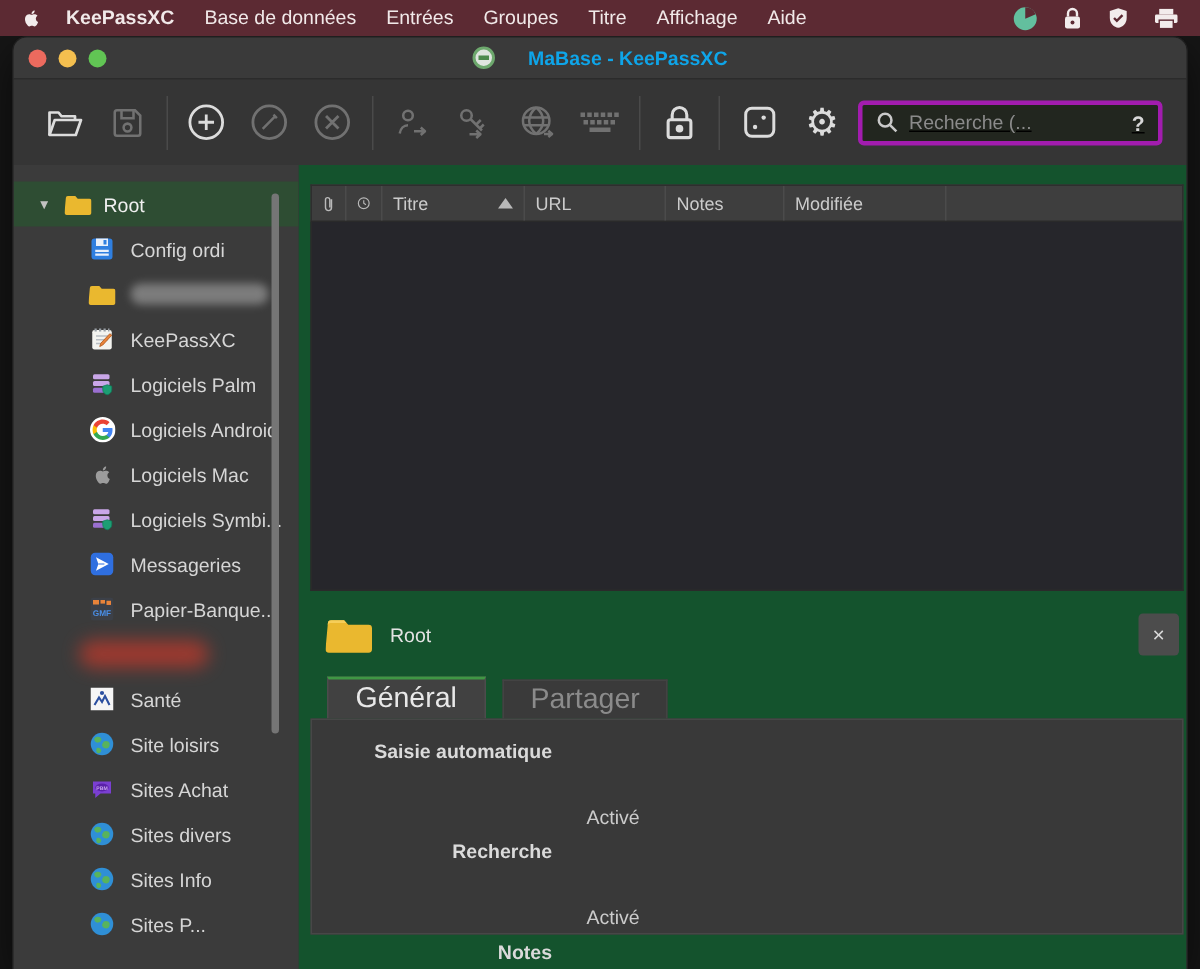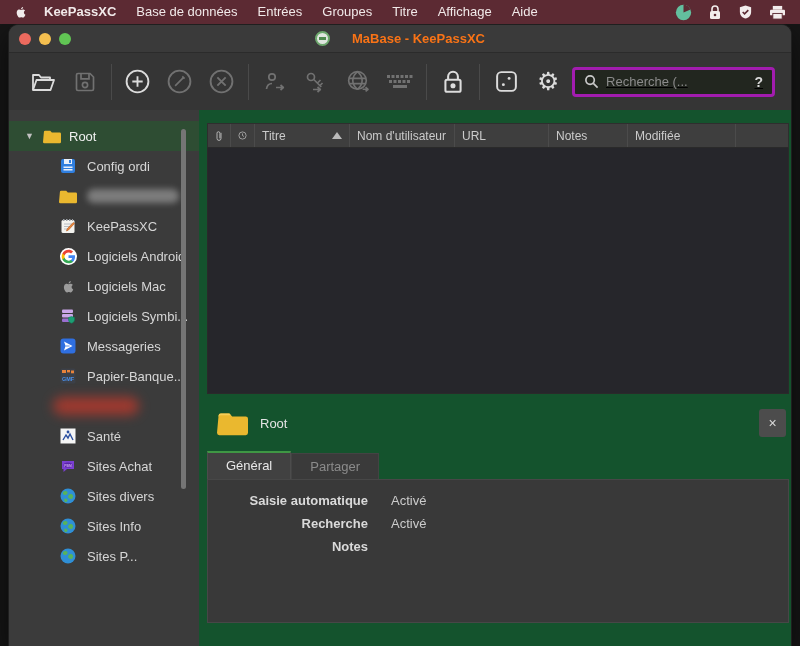--- a/index.html
+++ b/index.html
@@ -21,21 +21,21 @@
   
   .window { position:absolute; left:8px; top:24px; width:784px; height:622px;
     background:#373737; border-radius:10px 10px 0 0; overflow:hidden;
     box-shadow:0 10px 30px rgba(0,0,0,.6); border:1px solid #1f1f1f; border-bottom:none; }
   .titlebar { height:28px; background:#3a3a3a; border-bottom:1px solid #2b2b2b;
     display:flex; align-items:center; position:relative; }
   .traffic { position:absolute; left:10px; top:8px; display:flex; gap:8px; }
   .tl { width:12px; height:12px; border-radius:50%; }
   .tl.red{background:#ec6a5e}.tl.yellow{background:#f4bf4f}.tl.green{background:#61c554}
   .win-title { margin:0 auto; display:flex; align-items:center; gap:22px;
-    color:#f97316; font-weight:bold; font-size:13px; }
+    color:#0ea5e9; font-weight:bold; font-size:13px; }
   .app-badge { width:15px; height:15px; border-radius:50%; background:#dfe5df;
     border:2px solid #6da86d; display:inline-block; position:relative; }
   .app-badge::after{content:"";position:absolute;left:2px;top:4px;width:7px;height:3px;background:#4e8a4e;}
   
   .toolbar { height:57px; display:flex; align-items:center; padding:0 16px;
     background:#353535; }
   .ti { width:36px; height:40px; display:flex; align-items:center; justify-content:center;
     color:#dcdcdc; margin-right:6px; }
   .ti.dim { color:#717171; }
   .tsep { width:1px; height:36px; background:#4a4a4a; margin:0 8px 0 2px; }
@@ -70,29 +70,29 @@
     border-right:5px solid transparent; border-bottom:7px solid #b9b9b9; }
   .tbody { height:246px; background:#26262b; border:1px solid #2a2a2a; border-top:none; }
   
   .dspacer { height:7px; }
   .dheader { height:45px; display:flex; align-items:center; position:relative; padding-left:10px; }
   .dheader .dtitle { margin-left:12px; font-size:13px; color:#e3e3e3; }
   .close-btn { position:absolute; right:3px; top:8px; width:27px; height:28px;
     background:#4c4c4c; border-radius:3px; color:#d9d9d9; font-size:14px;
     display:flex; align-items:center; justify-content:center; }
   .tabs { height:28px; display:flex; margin-top:5px; align-items:flex-end; }
-  .tab { height:28px; line-height:25px; padding:0 18px; font-size:13px; }
+  .tab { height:28px; line-height:25px; padding:0 18px; font-size:19px;margin-left:11px; }
   .tab.active { background:#414141; color:#e8e8e8; border:1px solid #4c4c4c; border-bottom:none;
     border-top:2px solid #3f9744; }
   .tab.inactive { color:#8b8b8b; background:#3a3a3a; border:1px solid #434343; border-bottom:none; height:26px;text-align:right; }
   .tab-panel { height:144px; border:1px solid #474747; background:#393939; padding-top:13px; position:relative; }
   .frow { display:grid; grid-template-columns:160px 1fr; column-gap:23px; margin-bottom:7px;
     font-size:13px; line-height:16px; }
   .flabel { text-align:right; font-weight:bold; color:#dadada; }
-  .fvalue { color:#cccccc; }
+  .fvalue { color:#cccccc;margin-top:44px; }
   .notes-val { position:relative; }
   .notes-line { margin-bottom:1px; }
   .notes-redact { position:absolute; left:107px; top:17px; width:277px; height:17px;
     background:#767676; filter:blur(1.5px); opacity:.85; }
   svg { display:block; }
 </style>
 </head>
 <body>
 
 <div class="menubar">
@@ -298,20 +298,31 @@
           <svg width="16" height="16" viewBox="0 0 16 16">
               <rect x="1.5" y="2" width="13" height="13" rx="1.5" fill="#f3f3ef"></rect>
               <path d="M3 2h10" stroke="#9aa0a6" stroke-width="2" stroke-dasharray="1.5 1.5"></path>
               <path d="M4 6h8M4 8.5h8M4 11h5" stroke="#b9bec4" stroke-width="1"></path>
               <path d="M14.5 5.5L8.5 12l-2 1 .7-2.2 6-6.3z" fill="#e8833a" stroke="#b65c1e" stroke-width=".6"></path>
             </svg>
         </span>
         <span>KeePassXC</span>
       </div>
 
+      <div class="tree-row">
+        <span class="s-ic">
+          <svg width="16" height="16" viewBox="0 0 16 16">
+              <rect x="2" y="1.5" width="11" height="3.4" rx="1" fill="#c9a6e8"></rect>
+              <rect x="2" y="6" width="11" height="3.4" rx="1" fill="#c9a6e8"></rect>
+              <rect x="2" y="10.5" width="11" height="3.4" rx="1" fill="#9a6fd0"></rect>
+              <path d="M11.5 8.5l3 1v2.3c0 1.8-1.4 3-3 3.4-1.6-.4-3-1.6-3-3.4V9.5z" fill="#1d9e74" stroke="#0f7d59" stroke-width=".5"></path>
+            </svg>
+        </span>
+        <span>Logiciels Palm</span>
+      </div>
 
       <div class="tree-row">
         <span class="s-ic">
           <svg width="17" height="17" viewBox="0 0 24 24">
               <circle cx="12" cy="12" r="12" fill="#fff"></circle>
               <g transform="translate(2.4 2.4) scale(0.8)">
                 <path fill="#4285F4" d="M23.5 12.3c0-.8-.1-1.6-.2-2.3H12v4.5h6.5c-.3 1.5-1.1 2.8-2.4 3.6v3h3.9c2.3-2.1 3.5-5.2 3.5-8.8z"></path>
                 <path fill="#34A853" d="M12 24c3.2 0 6-1.1 8-2.9l-3.9-3c-1.1.7-2.5 1.2-4.1 1.2-3.1 0-5.8-2.1-6.7-5H1.2v3.1C3.2 21.3 7.3 24 12 24z"></path>
                 <path fill="#FBBC05" d="M5.3 14.3c-.2-.7-.4-1.5-.4-2.3s.1-1.6.4-2.3V6.6H1.2C.4 8.2 0 10 0 12s.4 3.8 1.2 5.4l4.1-3.1z"></path>
                 <path fill="#EA4335" d="M12 4.8c1.8 0 3.3.6 4.6 1.8l3.4-3.4C18 1.2 15.2 0 12 0 7.3 0 3.2 2.7 1.2 6.6l4.1 3.1c.9-2.9 3.6-4.9 6.7-4.9z"></path>
@@ -376,20 +387,29 @@
         <span class="s-ic">
           <svg width="16" height="16" viewBox="0 0 16 16">
               <rect x="0.5" y="0.5" width="15" height="15" fill="#f5f5f5"></rect>
               <path d="M3 12l3-5 2 3 2-4 3 6" stroke="#2b4fa0" stroke-width="1.4" fill="none"></path>
               <circle cx="8" cy="4" r="1.4" fill="#2b4fa0"></circle>
             </svg>
         </span>
         <span>Santé</span>
       </div>
 
+      <div class="tree-row">
+        <span class="s-ic">
+          <svg width="16" height="16" viewBox="0 0 16 16">
+              <circle cx="8" cy="8" r="7.5" fill="#2f8fd6"></circle>
+              <path d="M3 4c2 -1.5 4-1 4.5.5S6 7.5 4.5 7 2.5 5 3 4zM9 6.5c1.5-1 3.5-.5 4 1s-.5 3.5-2 3.5-3-1-3-2.5zM5 10.5c1.2-.3 2.5.5 2.5 1.8S6 14.5 5 14s-1.2-3.2 0-3.5z" fill="#58b35c"></path>
+            </svg>
+        </span>
+        <span>Site loisirs</span>
+      </div>
 
       <div class="tree-row">
         <span class="s-ic">
           <svg width="16" height="16" viewBox="0 0 16 16">
               <path d="M2 3h12v8H7l-3.5 3v-3H2z" fill="#7a3fd1"></path>
               <ellipse cx="8" cy="7" rx="4.5" ry="2.6" fill="#5a22a8"></ellipse>
               <text x="8" y="8.6" font-size="3.4" fill="#c9a6f0" text-anchor="middle" font-family="Liberation Sans,sans-serif" font-weight="bold">PBM</text>
             </svg>
         </span>
         <span>Sites Achat</span>
@@ -438,23 +458,20 @@
         </div>
         <div class="th" style="width:24px;justify-content:center">
           <svg width="13" height="13" viewBox="0 0 14 14" stroke="#b9b9b9" stroke-width="1.2" fill="none">
               <circle cx="7" cy="7" r="5.6"></circle>
               <path d="M7 3.8V7l2.3 1.6"></path>
             </svg>
         </div>
         <div class="th" style="width:95px">
           <span>Titre</span>
           <span class="sort"></span>
-        </div>
-        <div class="th" style="width:105px">
-          <span>Nom d'utilisateur</span>
         </div>
         <div class="th" style="width:94px">
           <span>URL</span>
         </div>
         <div class="th" style="width:79px">
           <span>Notes</span>
         </div>
         <div class="th" style="width:108px">
           <span>Modifiée</span>
         </div>

